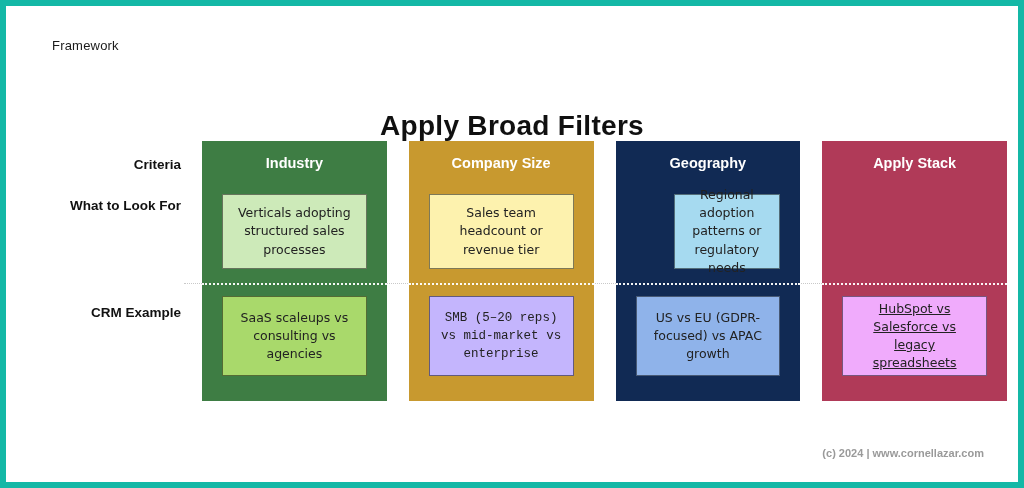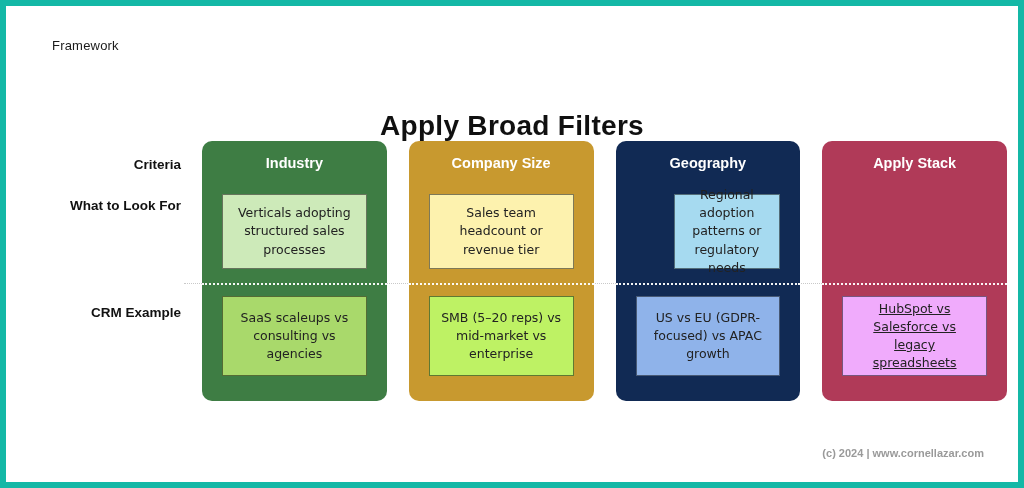--- a/index.html
+++ b/index.html
@@ -34,21 +34,21 @@
   .row-label.example{top:299px;}
 
   .columns{
     position:absolute;left:196px;top:135px;
     width:805px;height:260px;
     display:flex;gap:22px;
     z-index:2;
   }
   .col{
     position:relative;flex:1;
-    border-radius:10px;
+    border-radius:0;
   }
   .col-header{
     position:absolute;top:14px;left:0;right:0;
     text-align:center;
     font-size:14.5px;font-weight:700;color:#ffffff;
   }
   .card{
     position:absolute;left:20px;right:20px;
     border:1px solid rgba(0,0,0,.5);
     display:flex;align-items:center;justify-content:center;
@@ -93,21 +93,21 @@
       <div class="col-header">Industry</div>
       <div class="card lookfor" style="background: rgb(205, 234, 185);">Verticals adopting structured sales processes</div>
       <div class="col-divider"></div>
       <div class="card example" style="background: rgb(169, 217, 107);">SaaS scaleups vs consulting vs agencies</div>
     </div>
 
     <div class="col" style="background: rgb(200, 153, 47);">
       <div class="col-header">Company Size</div>
       <div class="card lookfor" style="background: rgb(253, 242, 174);">Sales team headcount or revenue tier</div>
       <div class="col-divider"></div>
-      <div class="card example" style="background: #bef264;">SMB (5–20 reps) vs mid-market vs enterprise</div>
+      <div class="card example" style="background: #c4b5fd; font-family: Liberation Mono, monospace;">SMB (5–20 reps) vs mid-market vs enterprise</div>
     </div>
 
     <div class="col" style="background: rgb(17, 42, 84);">
       <div class="col-header">Geography</div>
       <div class="card lookfor" style="background: rgb(166, 218, 240); margin-left: 38px;">Regional adoption patterns or regulatory needs</div>
       <div class="col-divider"></div>
       <div class="card example" style="background: rgb(143, 179, 234);">US vs EU (GDPR-focused) vs APAC growth</div>
     </div>
 
     <div class="col" style="background: rgb(176, 58, 88);">

